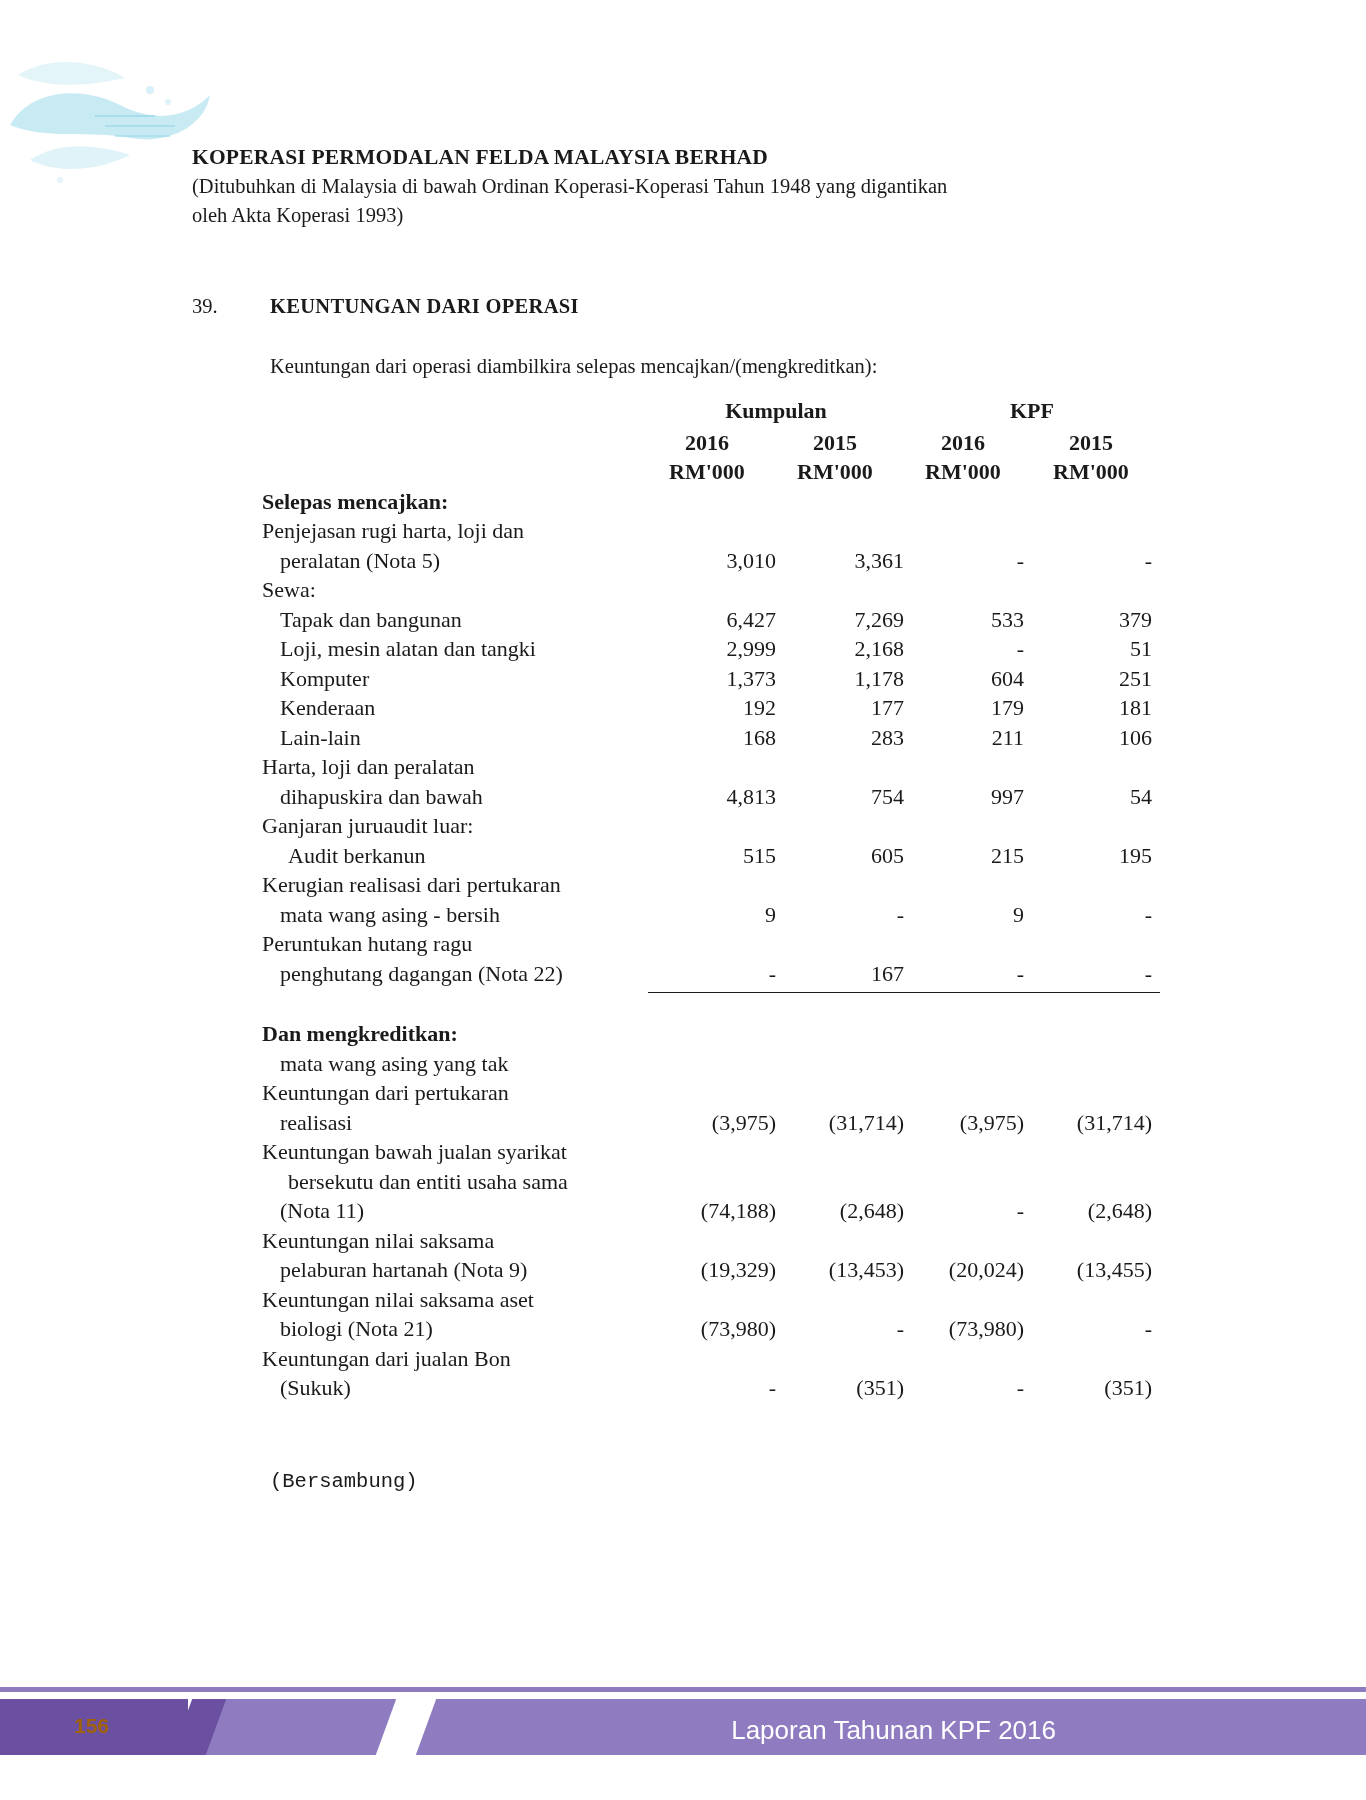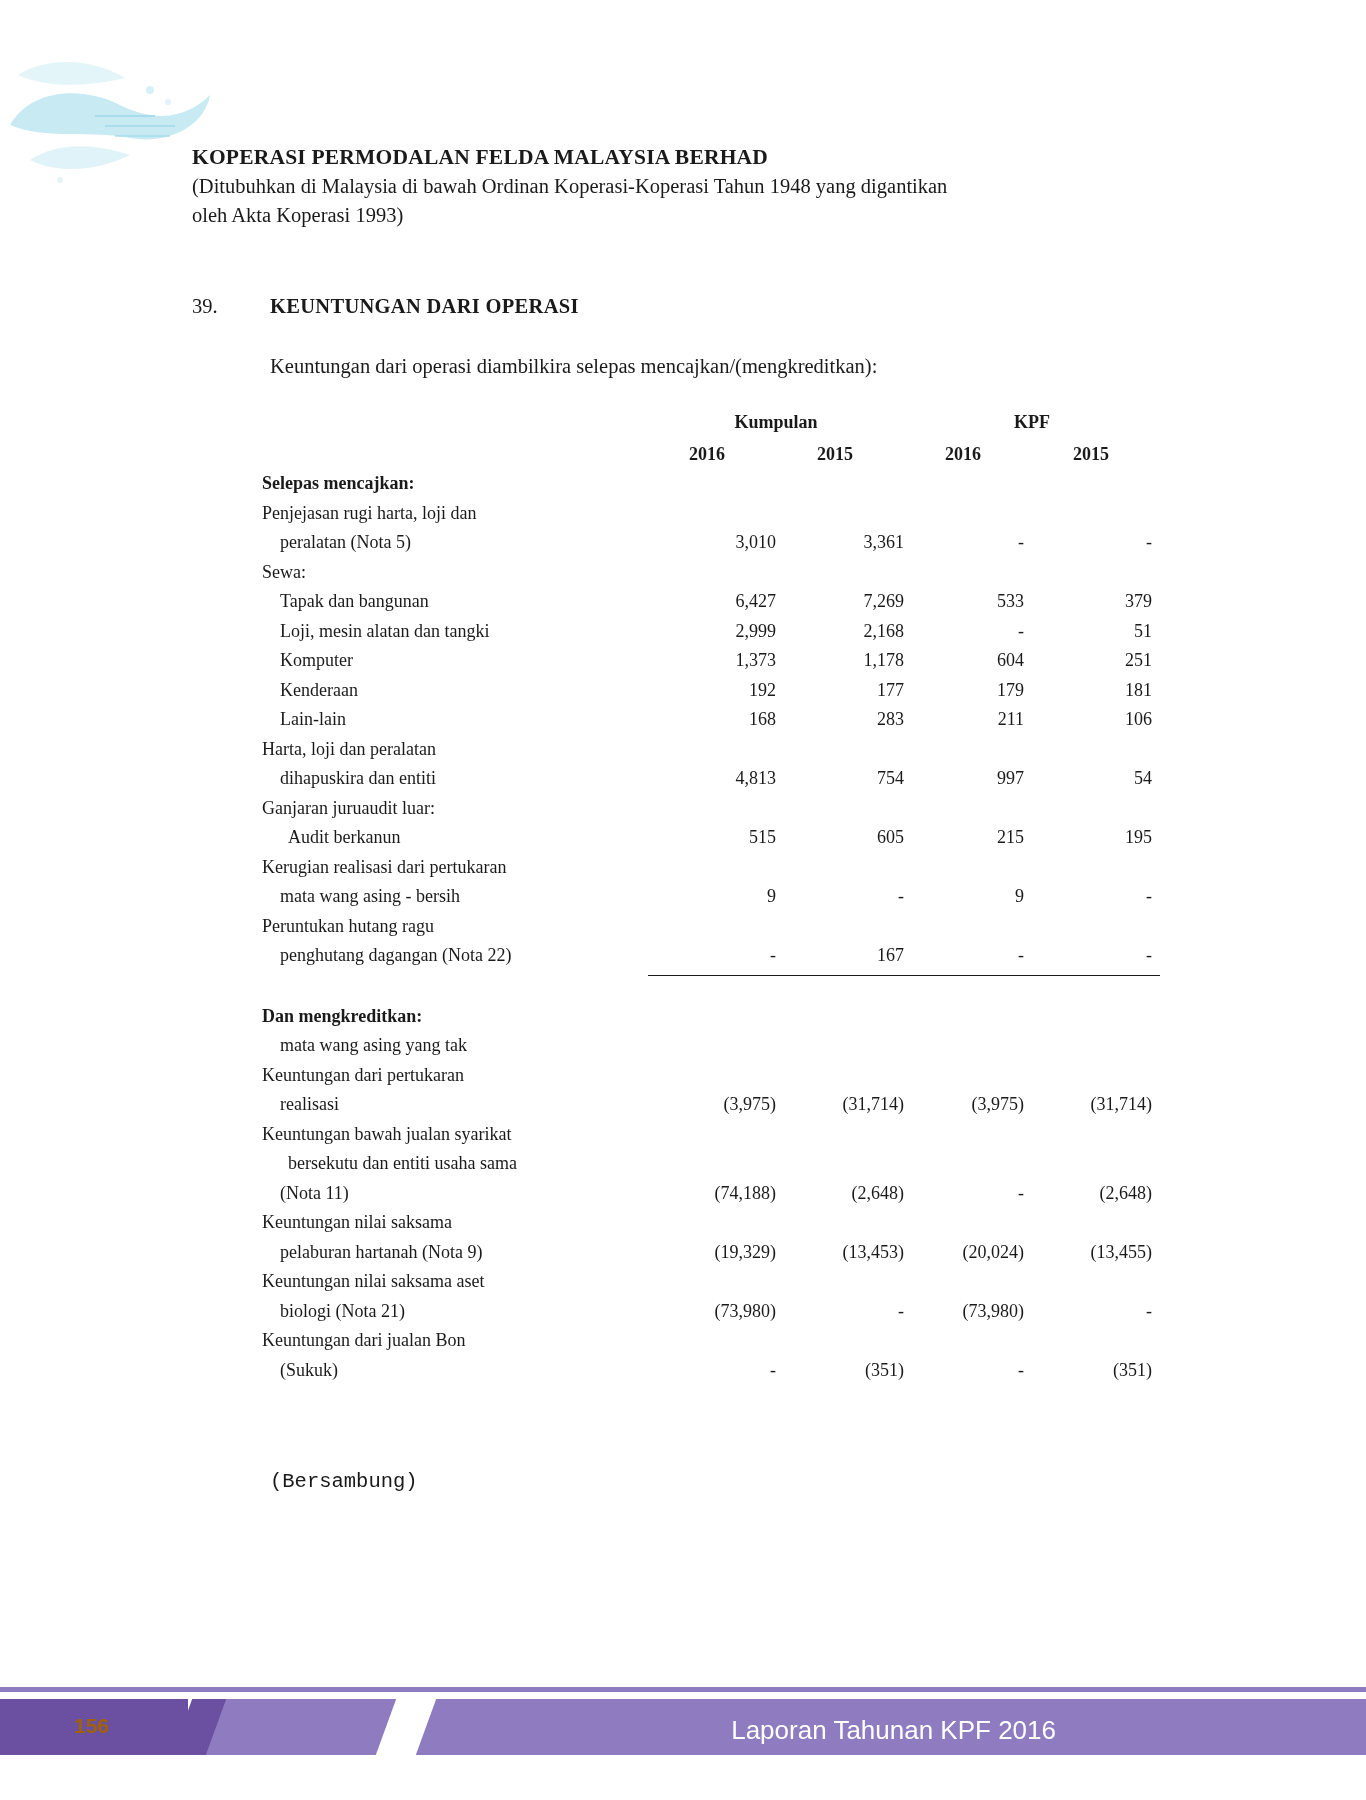--- a/index.html
+++ b/index.html
@@ -78,23 +78,23 @@
   .intro {
     position: absolute;
     left: 270px;
     top: 355px;
     font-size: 20.5px;
   }
 
   table.fin {
     position: absolute;
     left: 262px;
-    top: 408px;
+    top: 396px;
     border-collapse: collapse;
-    font-size: 18px;
+    font-size: 22px;
   }
   table.fin td {
     padding: 0;
     vertical-align: bottom;
     line-height: 29.5px;
     white-space: nowrap;
   }
   td.lbl {
     width: 360px;
     text-align: left;
@@ -247,20 +247,27 @@
         <td class="num" colspan="2">Kumpulan</td>
         <td class="num" colspan="2">KPF</td>
       </tr>
       <tr class="yearhdr">
         <td class="lbl"></td>
         <td class="num">2016</td>
         <td class="num">2015</td>
         <td class="num">2016</td>
         <td class="num">2015</td>
       </tr>
+      <tr class="unithdr">
+        <td class="lbl"></td>
+        <td class="num">RM'000</td>
+        <td class="num">RM'000</td>
+        <td class="num">RM'000</td>
+        <td class="num">RM'000</td>
+      </tr>
 
       <tr>
         <td class="lbl bold">Selepas mencajkan:</td>
         <td class="num"></td>
         <td class="num"></td>
         <td class="num"></td>
         <td class="num"></td>
       </tr>
 
       </tbody>
@@ -322,21 +329,21 @@
           <td class="num g2">106</td>
         </tr>
         <tr>
           <td class="lbl">Harta, loji dan peralatan</td>
           <td class="num"></td>
           <td class="num"></td>
           <td class="num g2"></td>
           <td class="num g2"></td>
         </tr>
         <tr>
-          <td class="lbl ind1">dihapuskira dan entiti</td>
+          <td class="lbl ind1">dihapuskira dan bawah</td>
           <td class="num">4,813</td>
           <td class="num">754</td>
           <td class="num g2">997</td>
           <td class="num g2">54</td>
         </tr>
         <tr>
           <td class="lbl">Ganjaran juruaudit luar:</td>
           <td class="num"></td>
           <td class="num"></td>
           <td class="num g2"></td>

